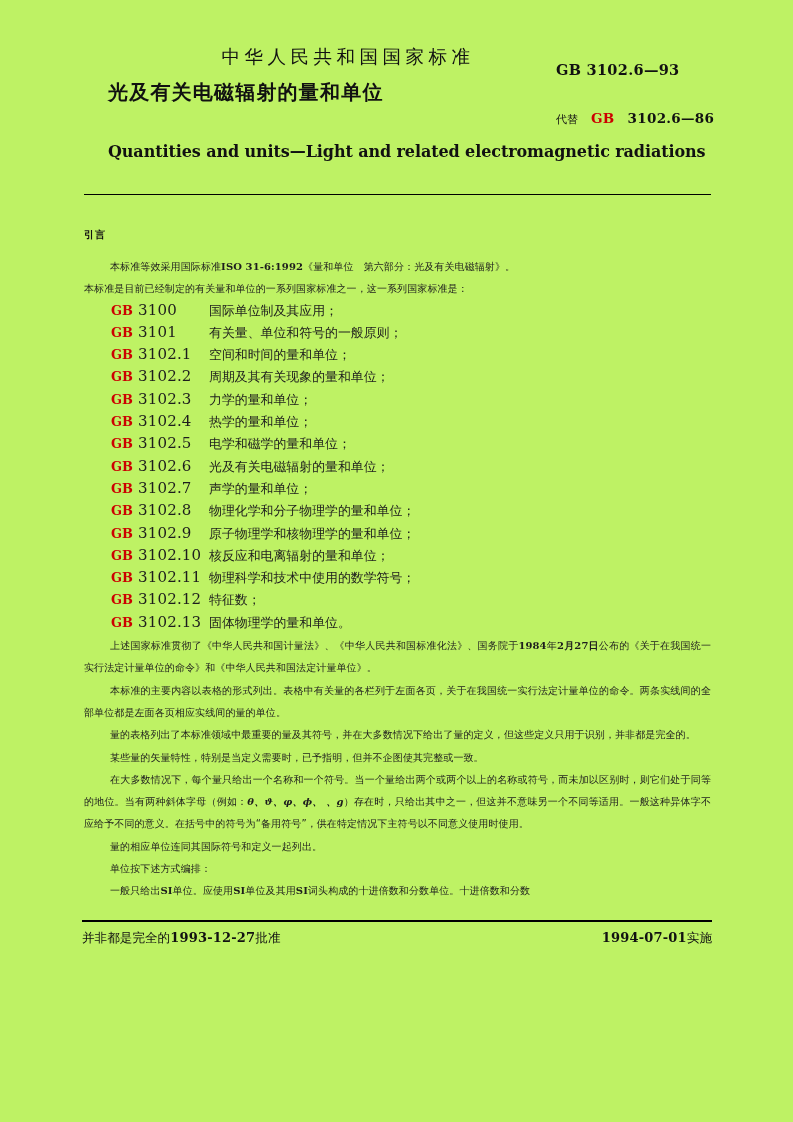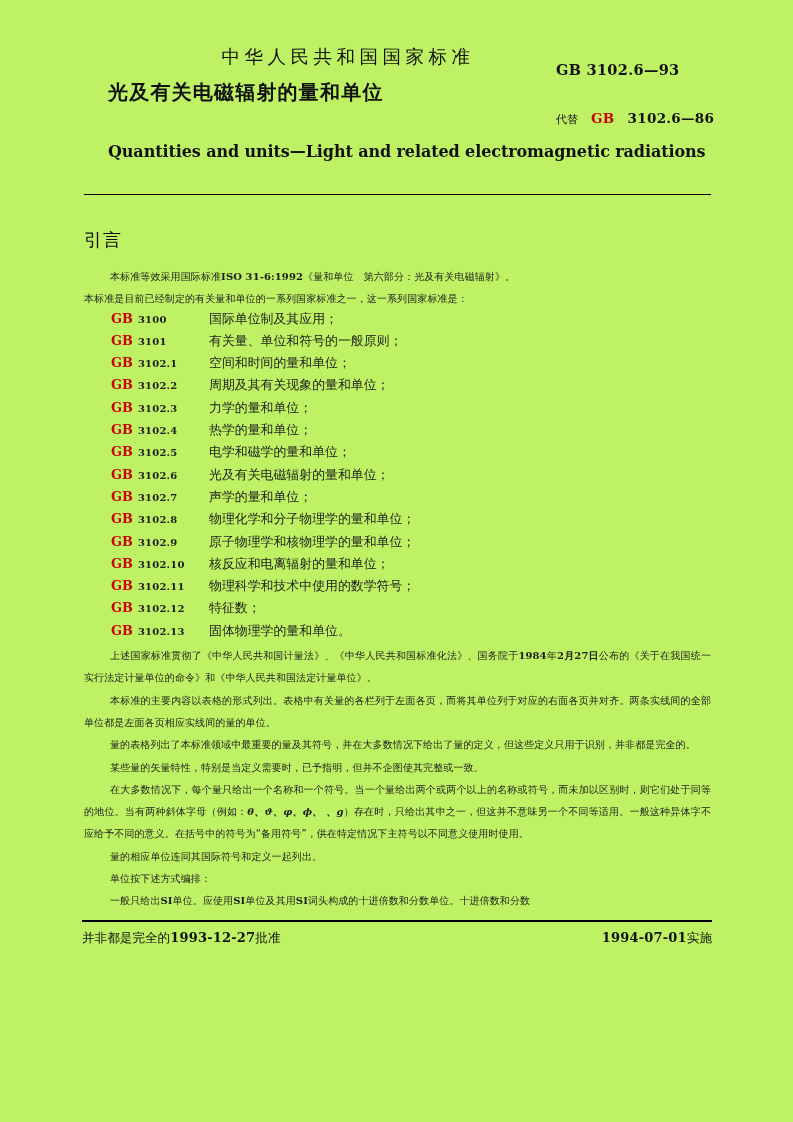--- a/index.html
+++ b/index.html
@@ -122,25 +122,25 @@
 
   
   .body-area {
     position: absolute;
     left: 84px;
     top: 228px;
     width: 627px;
   }
 
   .section-heading {
-    font-size: 18px;
+    font-size: 10px;
     color: #111;
     letter-spacing: 1px;
     margin: 0 0 14px 0;
-    font-weight: 400;
+    font-weight: 700;
   }
 
   .para {
     font-size: 10px;
     line-height: 22.3px;
     color: #1d1d1d;
     margin: 0;
     text-align: justify;
     letter-spacing: 0.1px;
   }
@@ -162,22 +162,22 @@
     padding-left: 27px;
   }
   .std-list .code-cell {
     display: inline-flex;
     align-items: baseline;
     gap: 5px;
     min-width: 92px;
   }
   .std-list .num {
     font-family: "DejaVu Serif", "Liberation Serif", serif;
-    font-size: 10px;
-    font-weight: 700;
+    font-size: 15px;
+    font-weight: 400;
     letter-spacing: 0.2px;
     text-align: center;
   }
   .std-list .desc {
     margin-left: 6px;
   }
 
   .bold-num {
     font-family: "DejaVu Serif", "Liberation Serif", serif;
     font-weight: 700;
@@ -363,21 +363,21 @@
           <span class="num">3102.13</span>
         </span>
         <span class="desc">固体物理学的量和单位。</span>
       </li>
     </ul>
 
     <p class="para indent">
       <span>上述国家标准贯彻了《中华人民共和国计量法》、《中华人民共和国标准化法》、国务院于</span><span class="bold-num">1984</span><span>年</span><span class="bold-num">2月27日</span><span>公布的《关于在我国统一实行法定计量单位的命令》和《中华人民共和国法定计量单位》。</span>
     </p>
 
-    <p class="para indent">本标准的主要内容以表格的形式列出。表格中有关量的各栏列于左面各页，而将其单位列于对应的右面各页并对齐。两条实线间的全部单位都是左面各页相应实线间的量的单位。</p>
+    <p class="para indent">本标准的主要内容以表格的形式列出。表格中有关量的各栏列于左面各页，关于在我国统一实行法定计量单位的命令。两条实线间的全部单位都是左面各页相应实线间的量的单位。</p>
 
     <p class="para indent">量的表格列出了本标准领域中最重要的量及其符号，并在大多数情况下给出了量的定义，但这些定义只用于识别，并非都是完全的。</p>
 
     <p class="para indent">某些量的矢量特性，特别是当定义需要时，已予指明，但并不企图使其完整或一致。</p>
 
     <p class="para indent">
       <span>在大多数情况下，每个量只给出一个名称和一个符号。当一个量给出两个或两个以上的名称或符号，而未加以区别时，则它们处于同等的地位。当有两种斜体字母（例如：</span><span class="math-it">θ、ϑ、φ、ϕ、 、g</span><span>）存在时，只给出其中之一，但这并不意味另一个不同等适用。一般这种异体字不应给予不同的意义。在括号中的符号为“备用符号”，供在特定情况下主符号以不同意义使用时使用。</span>
     </p>
 
     <p class="para indent">量的相应单位连同其国际符号和定义一起列出。</p>

